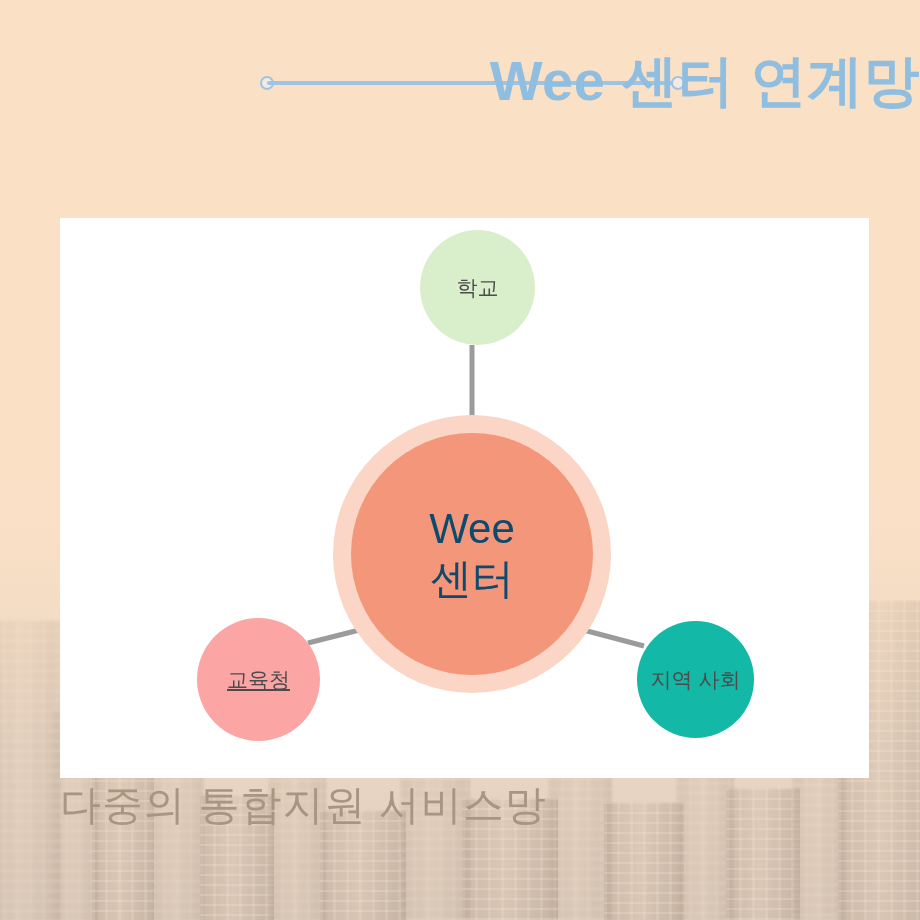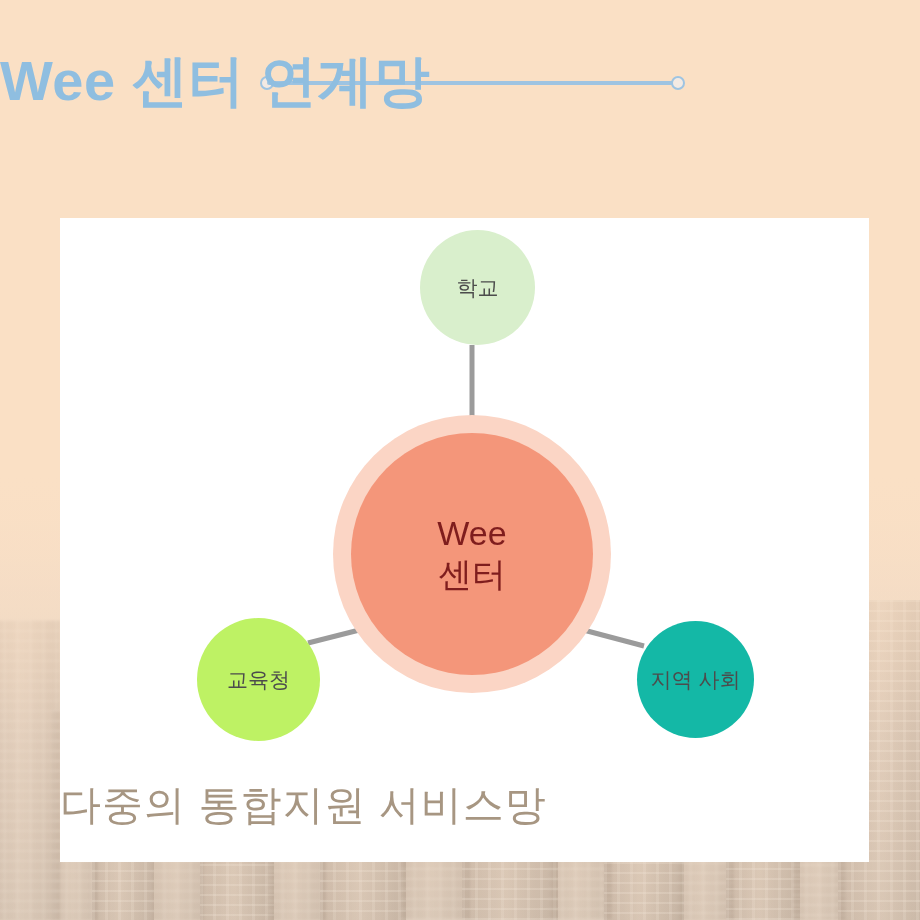--- a/index.html
+++ b/index.html
@@ -35,21 +35,21 @@
     background-image:
       repeating-linear-gradient(to bottom, rgba(255,250,243,.30) 0 2px, transparent 2px 10px),
       repeating-linear-gradient(to right, rgba(255,250,243,.22) 0 3px, transparent 3px 13px);
     opacity:.75;
   }
   .bldg.far { opacity:.55; filter:blur(1.1px); }
   .bldg.mid { opacity:.8;  filter:blur(.5px); }
 
   
   #title-block{
-    position:absolute; left:0; right:0; top:52px; z-index:10; text-align:left;
+    position:absolute; left:0; right:0; top:52px; z-index:10; text-align:right;
   }
   #title-text{
     font-size:56px; font-weight:bold; color:#8FBEE0; letter-spacing:.5px;
     line-height:1.05; white-space:nowrap;
   }
   #title-rule{
     position:absolute; left:260px; top:76px; width:425px; height:14px;
   }
   #title-rule .bar{
     position:absolute; left:7px; right:7px; top:5px; height:4px;
@@ -57,46 +57,46 @@
   }
   #title-rule .dot{
     position:absolute; top:0; width:14px; height:14px; border-radius:50%;
     background:#F3EAE3; border:2px solid #9EC4E2;
   }
   #title-rule .dot.left{ left:0; }
   #title-rule .dot.right{ right:0; }
 
   
   #panel{
-    position:absolute; left:60px; top:218px; width:809px; height:644px;
+    position:absolute; left:60px; top:218px; width:809px; height:560px;
     background:#FFFFFF; z-index:10;
   }
 
   
   #diagram{ position:absolute; inset:0; }
   #links{ position:absolute; inset:0; }
 
   .node{
     position:absolute; border-radius:50%;
     display:flex; align-items:center; justify-content:center; text-align:center;
     color:#4C4C4C; line-height:1.2; z-index:3;
   }
   #node-center{
     width:242px; height:242px; left:calc(412px - 121px); top:calc(336px - 121px);
     background:#F4967A; box-shadow:0 0 0 18px #FBD5C5;
-    font-size:34px; color:#7f1d1d; z-index:4;
+    font-size:42px; color:#0c4a6e; z-index:4;
   }
   #node-center .lbl{ display:block; }
   #node-school{
     width:115px; height:115px; left:calc(417px - 57px); top:calc(69px - 57px);
     background:#D9EFCC; font-size:21px;
   }
   #node-office{
     width:123px; height:123px; left:calc(198px - 61px); top:calc(461px - 61px);
-    background:#bef264; font-size:21px;
+    background:#fca5a5; font-size:21px;text-decoration:underline;
   }
   #node-community{
     width:117px; height:117px; left:calc(635px - 58px); top:calc(461px - 58px);
     background:#14b8a6; font-size:21px;
   }
 
   #caption{
     position:absolute; left:0; right:0; top:560px; text-align:left;
     font-size:41px; color:#A79682; letter-spacing:1px; white-space:nowrap;
   }

